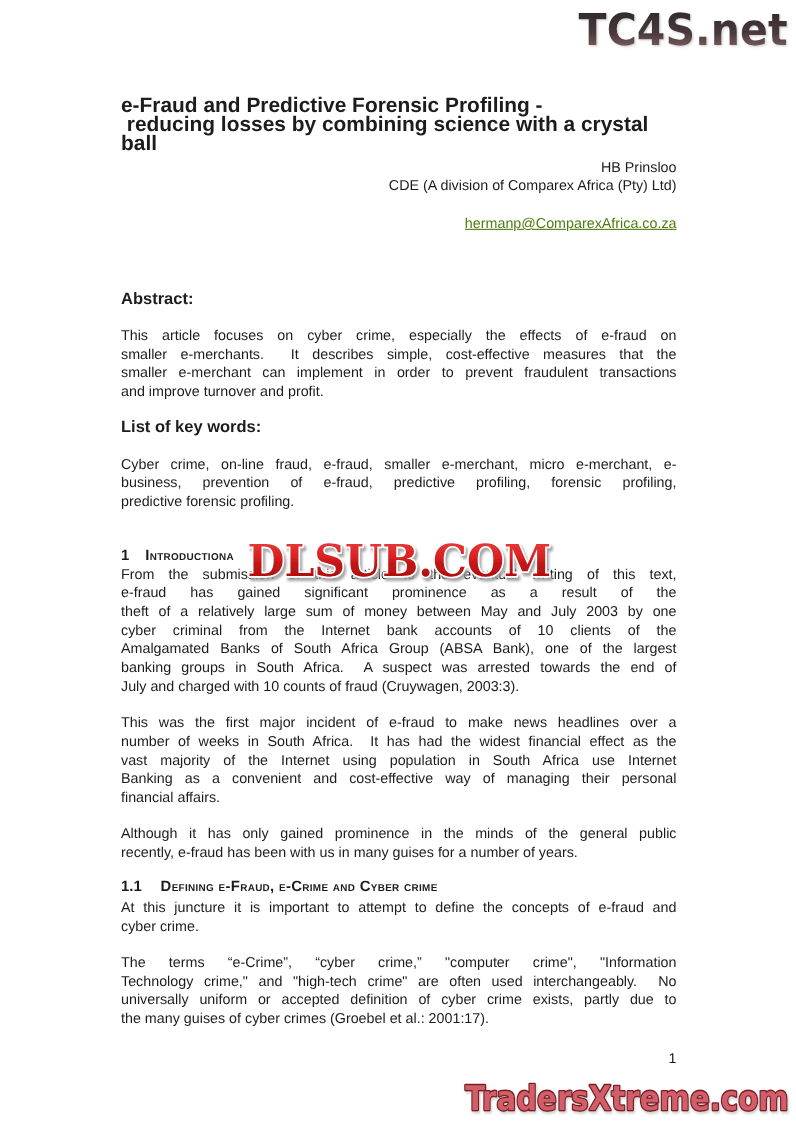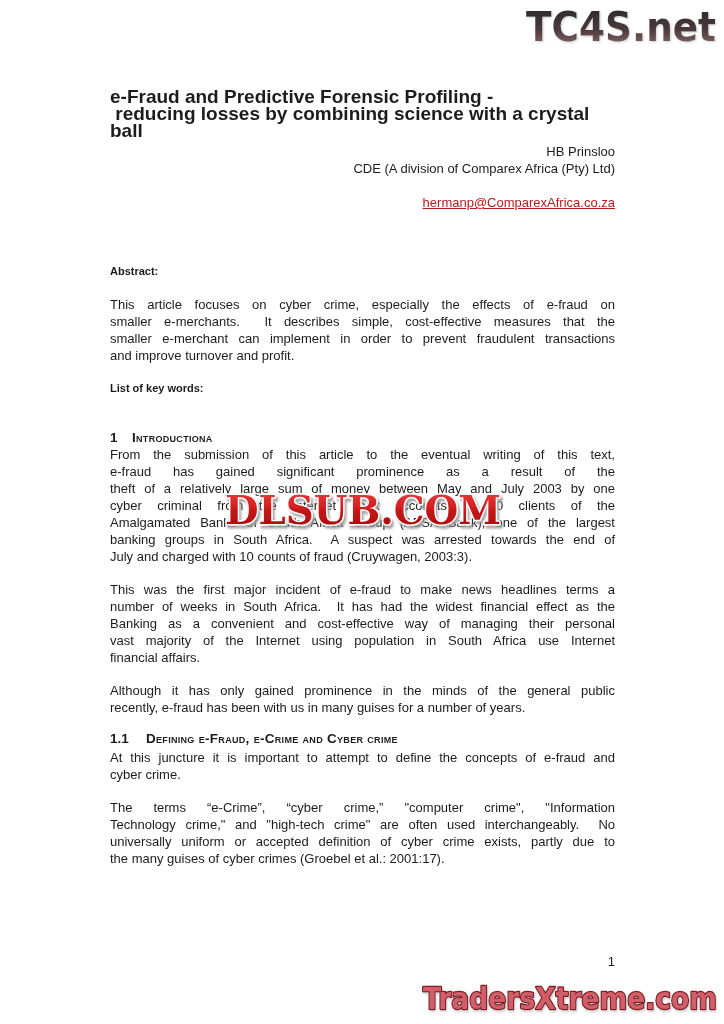--- a/index.html
+++ b/index.html
@@ -29,22 +29,22 @@
     text-align:left;
     font-weight:bold;
     font-size:19px;
   }
   
   .rline{
     white-space:pre-wrap;
     text-align:right;
   }
   .author{ margin-top:4px; text-align:right; }
-  .author a{ color:#b91c1c; text-decoration:underline; }
-  .bold-head{ font-weight:bold; font-size:11px; }
+  .author a{ color:#4d7c0f; text-decoration:underline; }
+  .bold-head{ font-weight:bold; font-size:15px; }
   .h-abstract{ margin-top:35px; }
   .p-abstract{ margin-top:16px; }
   .h-keywords{ margin-top:16px; }
   .p-keywords{ margin-top:16px; }
   .sec-head{ font-weight:bold; font-size:13.5px; display:flex; }
   .sec-head .num{ flex:0 0 auto; }
   .sec-head .num.w1{ width:22px; }
   .sec-head .num.w2{ width:36px; }
   .sec-head .sc{ font-variant:small-caps; letter-spacing:0.3px; }
   .h-s1{ margin-top:32px; }
@@ -126,41 +126,46 @@
 
     <div class="bold-head h-abstract">Abstract:</div>
     <div class="p-abstract">
         <div class="line">This article focuses on cyber crime, especially the effects of e-fraud on</div>
         <div class="line">smaller e-merchants.  It describes simple, cost-effective measures that the</div>
         <div class="line">smaller e-merchant can implement in order to prevent fraudulent transactions</div>
         <div class="line">and improve turnover and profit.</div>
       </div>
 
     <div class="bold-head h-keywords">List of key words:</div>
+    <div class="p-keywords">
+        <div class="line">Cyber crime, on-line fraud, e-fraud, smaller e-merchant, micro e-merchant, e-</div>
+        <div class="line">business, prevention of e-fraud, predictive profiling, forensic profiling,</div>
+        <div class="line">predictive forensic profiling.</div>
+      </div>
 
     <div class="sec-head h-s1">
       <span class="num w1">1</span>
       <span class="sc">Introductiona</span>
     </div>
 
     <div class="p1">
         <div class="line">From the submission of this article to the eventual writing of this text,</div>
         <div class="line">e-fraud has gained significant prominence as a result of the</div>
         <div class="line">theft of a relatively large sum of money between May and July 2003 by one</div>
         <div class="line">cyber criminal from the Internet bank accounts of 10 clients of the</div>
         <div class="line">Amalgamated Banks of South Africa Group (ABSA Bank), one of the largest</div>
         <div class="line">banking groups in South Africa.  A suspect was arrested towards the end of</div>
         <div class="line">July and charged with 10 counts of fraud (Cruywagen, 2003:3).</div>
       </div>
 
     <div class="p2">
-        <div class="line">This was the first major incident of e-fraud to make news headlines terms a</div>
+        <div class="line">This was the first major incident of e-fraud to make news headlines over a</div>
         <div class="line">number of weeks in South Africa.  It has had the widest financial effect as the</div>
+        <div class="line">vast majority of the Internet using population in South Africa use Internet</div>
         <div class="line">Banking as a convenient and cost-effective way of managing their personal</div>
-        <div class="line">vast majority of the Internet using population in South Africa use Internet</div>
         <div class="line">financial affairs.</div>
       </div>
 
     <div class="p3">
         <div class="line">Although it has only gained prominence in the minds of the general public</div>
         <div class="line">recently, e-fraud has been with us in many guises for a number of years.</div>
       </div>
 
     <div class="sec-head h-s11">
       <span class="num w2">1.1</span>

